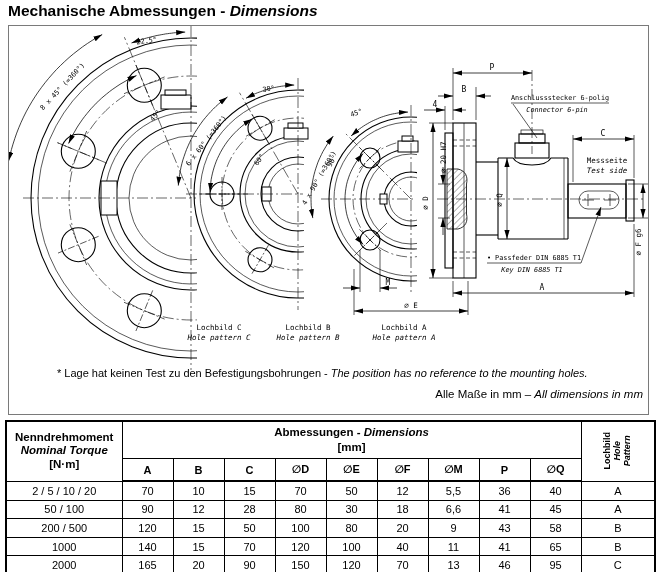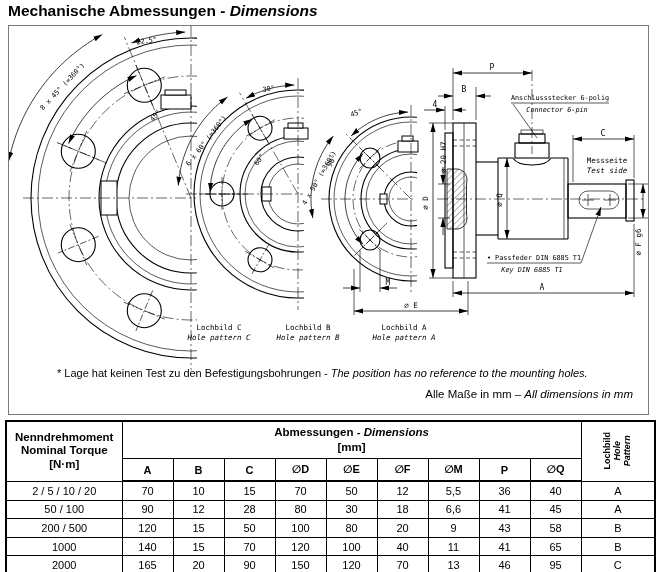--- a/index.html
+++ b/index.html
@@ -4,42 +4,42 @@
 <style>
   html,body{margin:0;padding:0;background:#fff;}
   body{width:661px;height:572px;position:relative;font-family:"Liberation Sans",sans-serif;color:#000;overflow:hidden;}
   .title{position:absolute;left:8px;top:2px;font-size:15.5px;font-weight:700;white-space:nowrap;}
   .title i{font-style:italic;}
   .draw-box{position:absolute;left:8px;top:25px;width:641px;height:390px;border:1px solid #7a7a7a;box-sizing:border-box;background:#fff;}
   .draw-box svg{position:absolute;left:0;top:0;}
   .note{position:absolute;font-size:11px;white-space:nowrap;}
   .note i{font-style:italic;}
   .note1{left:48px;top:341px;}
-  .note2{right:15px;top:362px;font-size:11.5px;}
+  .note2{right:5px;top:362px;font-size:11.5px;}
 
   
   .ln{stroke:#000;stroke-width:1.1;fill:none;}
   .thin{stroke:#000;stroke-width:0.65;fill:none;}
   .dim{stroke:#000;stroke-width:0.75;fill:none;}
   .cl{stroke:#000;stroke-width:0.6;fill:none;stroke-dasharray:11 3 2 3;}
   .hid{stroke:#000;stroke-width:0.65;fill:none;stroke-dasharray:4 2.5;}
   .wfill{fill:#fff;stroke:#000;stroke-width:1;}
   text{fill:#000;}
   .cad{font-family:"DejaVu Sans Mono",monospace;font-size:7.5px;}
   .cadL{font-family:"DejaVu Sans Mono",monospace;font-size:8px;}
   .cads{font-family:"DejaVu Sans Mono",monospace;font-size:6.8px;}
   .cadi{font-style:italic;}
   .mid{text-anchor:middle;}
 
   
   table.dims{position:absolute;left:5px;top:420px;width:651px;border-collapse:collapse;table-layout:fixed;font-family:"Liberation Sans","DejaVu Sans",sans-serif;}
   table.dims th,table.dims td{border:1px solid #000;text-align:center;vertical-align:middle;padding:0;}
   table.dims{border:2px solid #000;}
   th.tq{border-right:2px solid #000;font-size:11.5px;font-weight:700;line-height:1.2;}
-  th.tq .it{}
+  th.tq .it{font-style:italic;}
   th.ab{font-size:11.5px;font-weight:700;height:36px;line-height:1.3;}
   th.ab i{font-style:italic;}
   tr.sub th{height:21px;font-size:11px;font-weight:700;border-bottom:2.5px solid #000;}
   th.tq,th.pat{border-bottom:2.5px solid #000;margin-top:47px;}
   th.pat{border-left:2px solid #000;}
   .rotwrap{display:flex;align-items:center;justify-content:center;height:58px;}
   .rot{transform:rotate(-90deg);font-size:9px;font-weight:700;line-height:1.1;width:52px;text-align:center;}
   .rot .it{font-style:italic;}
   tbody td{height:17.6px;font-size:11px;}
 </style>

